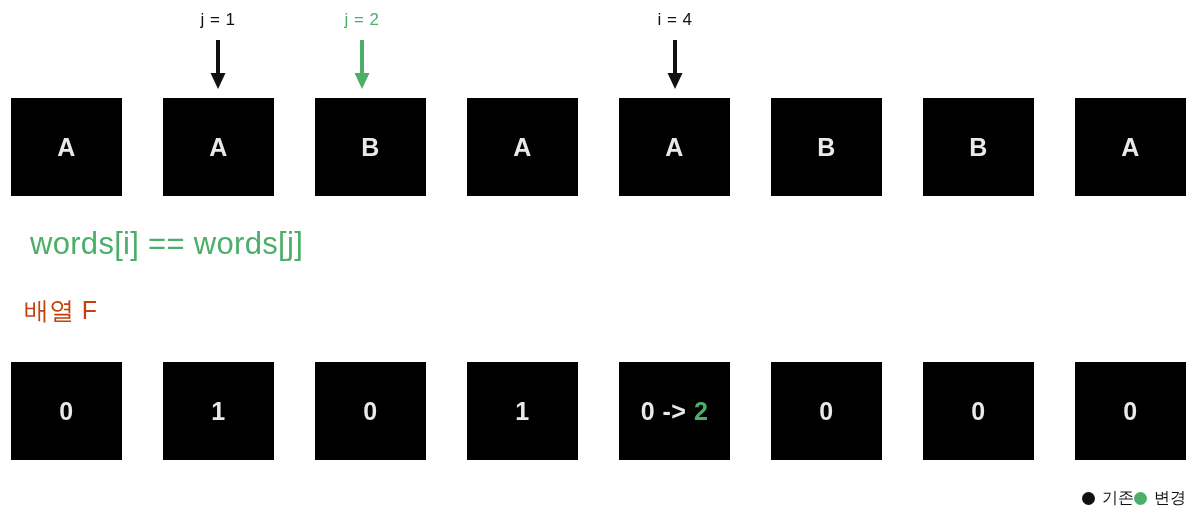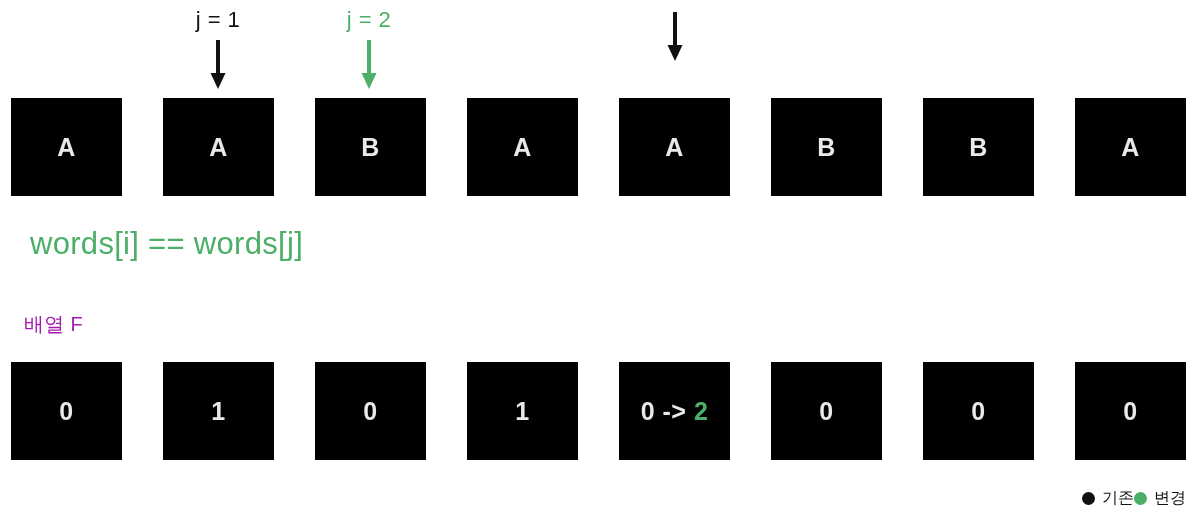--- a/index.html
+++ b/index.html
@@ -19,21 +19,21 @@
   }
 
   
   .pointer {
     position: absolute;
     width: 120px;
     text-align: center;
     top: 6px;
   }
   .pointer .ptr-label {
-    font-size: 22px;
+    font-size: 17px;
     line-height: 28px;
     letter-spacing: 0.5px;
     color: #111111;
     white-space: nowrap;
   }
   .pointer.green .ptr-label { color: #4caf68; }
   .pointer .arrow-wrap {
     margin-top: 6px;
     display: flex;
     justify-content: center;
@@ -68,23 +68,23 @@
   }
   .cond-text {
     left: 30px;
     top: 226px;
     font-size: 31px;
     color: #4caf68;
     letter-spacing: 0.3px;
   }
   .array-label {
     left: 24px;
-    top: 311px;
-    font-size: 20px;
-    color: #a21caf;
+    top: 294px;
+    font-size: 25px;
+    color: #c2410c;
     letter-spacing: 0.3px;
   }
 
   
   .legend {
     position: absolute;
     right: 12px;
     top: 488px;
     display: flex;
     align-items: center;
@@ -114,31 +114,32 @@
   <div class="pointer" id="pointer-0" style="left:158px;">
     <div class="ptr-label">j = 1</div>
     <div class="arrow-wrap">
       <svg class="arrow-svg" width="18" height="50" viewBox="0 0 18 50" aria-hidden="true">
         <line x1="9" y1="0" x2="9" y2="36" stroke="#111111" stroke-width="4"></line>
         <polygon points="9,49 1.5,33 16.5,33" fill="#111111"></polygon>
       </svg>
     </div>
   </div>
 
-  <div class="pointer green" id="pointer-1" style="left:309px;">
+  <div class="pointer green" id="pointer-1" style="left:302px;">
     <div class="ptr-label">j = 2</div>
     <div class="arrow-wrap">
       <svg class="arrow-svg" width="18" height="50" viewBox="0 0 18 50" aria-hidden="true">
         <line x1="9" y1="0" x2="9" y2="36" stroke="#4caf68" stroke-width="4"></line>
         <polygon points="9,49 1.5,33 16.5,33" fill="#4caf68"></polygon>
       </svg>
     </div>
   </div>
 
   <div class="pointer" id="pointer-2" style="left:615px;">
+    <div class="ptr-label">i = 4</div>
     <div class="arrow-wrap">
       <svg class="arrow-svg" width="18" height="50" viewBox="0 0 18 50" aria-hidden="true">
         <line x1="9" y1="0" x2="9" y2="36" stroke="#111111" stroke-width="4"></line>
         <polygon points="9,49 1.5,33 16.5,33" fill="#111111"></polygon>
       </svg>
     </div>
   </div>
 
   <div class="cell" style="left:11px;  top:98px;">
     <span class="cell-text">A</span>

